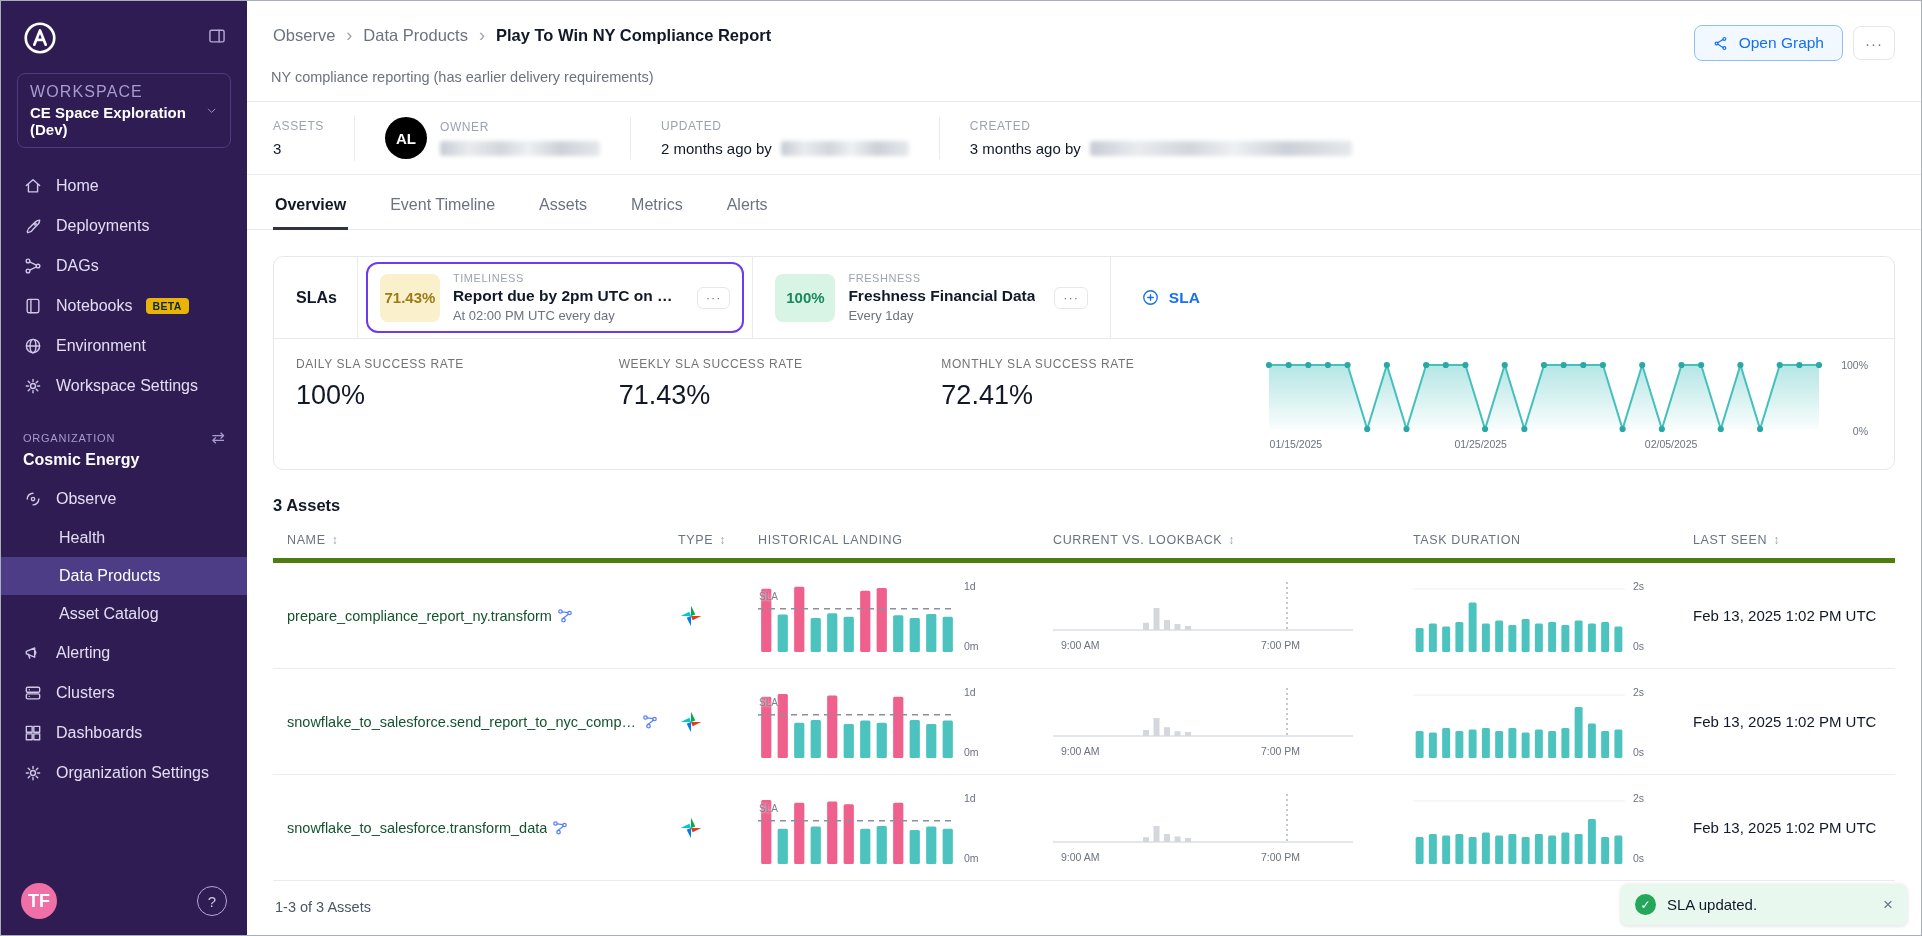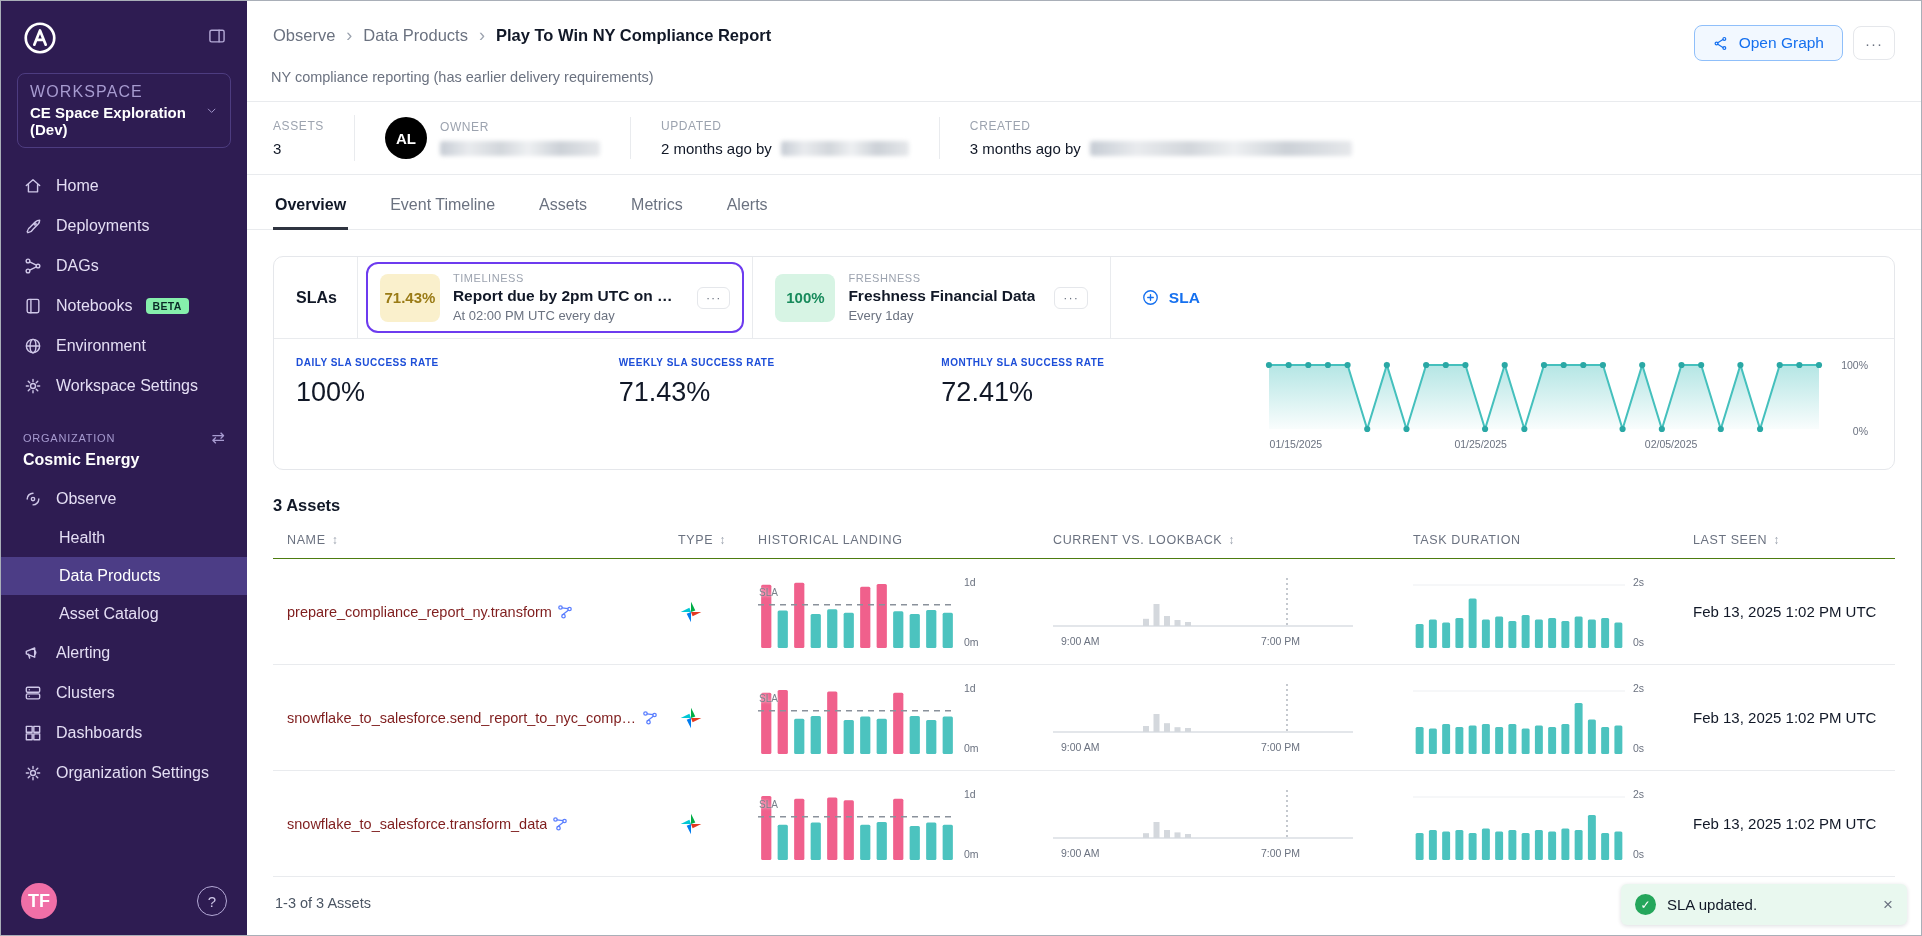--- a/index.html
+++ b/index.html
@@ -15,21 +15,21 @@
   .side-top { display:flex; justify-content:space-between; align-items:center; padding:2px 20px 16px; }
   .logo { width:38px; height:38px; }
   .collapse-btn { color:#B4A9D6; cursor:pointer; }
   .ws-box { margin:0 16px 18px; border:1px solid #4D3C80; border-radius:8px; padding:9px 12px; display:flex; align-items:center; justify-content:space-between; cursor:pointer; }
   .ws-label { font-size:16px; letter-spacing:.07em; color:#A79BD0; }
   .ws-name { font-size:15px; font-weight:700; color:#fff; margin-top:3px; }
   .nav-item { display:flex; align-items:center; gap:13px; padding:10px 22px; font-size:16px; color:#E4DEF4; cursor:pointer; white-space:nowrap; }
   .nav-item .nicon { width:20px; height:20px; color:#CFC7E8; flex:none; }
   .nav-item.selected { background:#4C3D86; color:#fff; }
   .nav-sub { padding-left:58px; }
-  .beta-badge { background:#86efac; color:#0B2B28; font-size:10.5px; font-weight:700; padding:2px 7px; border-radius:4px; letter-spacing:.03em; }
+  .beta-badge { background:#eab308; color:#0B2B28; font-size:10.5px; font-weight:700; padding:2px 7px; border-radius:4px; letter-spacing:.03em; }
   .org-head { display:flex; justify-content:space-between; align-items:center; padding:22px 22px 4px; }
   .org-label { font-size:11px; letter-spacing:.07em; color:#A79BD0; }
   .org-swap { color:#A79BD0; font-size:16px; cursor:pointer; }
   .org-name { padding:0 22px 10px; font-size:16px; font-weight:700; color:#fff; }
   .side-bottom { margin-top:auto; display:flex; justify-content:space-between; align-items:center; padding:12px 20px 2px; }
   .avatar-tf { width:36px; height:36px; border-radius:50%; background:#F06FA7; color:#fff; font-size:18px; font-weight:700; display:flex; align-items:center; justify-content:center; cursor:pointer; }
   .help-btn { width:30px; height:30px; border-radius:50%; border:1.6px solid #B4A9D6; color:#CFC7E8; font-size:15px; display:flex; align-items:center; justify-content:center; cursor:pointer; }
 
   
   .main { flex:1; position:relative; background:#fff; overflow:hidden; }
@@ -74,37 +74,37 @@
   .badge-green { background:#D7F4E4; color:#178A5B; }
   .sla-card-text { min-width:0; }
   .sla-kind { font-size:11px; letter-spacing:.05em; color:#9CA3AF; margin-bottom:3px; }
   .sla-name { font-size:15.5px; font-weight:600; color:#111827; max-width:225px; overflow:hidden; text-overflow:ellipsis; white-space:nowrap; }
   .sla-sub { font-size:13px; color:#6B7280; margin-top:3px; white-space:nowrap; }
   .card-more { border:1px solid #E5E7EB; border-radius:6px; padding:3px 8px; color:#6B7280; font-size:12.5px; cursor:pointer; margin-left:6px; letter-spacing:1px; }
   .add-sla { display:flex; align-items:center; gap:9px; color:#1570EF; font-size:15.5px; font-weight:600; cursor:pointer; }
 
   .sla-body { display:flex; align-items:flex-start; padding:18px 26px 16px 22px; }
   .rate { width:325px; }
-  .rate-label { font-size:10px; letter-spacing:.05em; color:#1d4ed8;font-weight:bold; }
+  .rate-label { font-size:12px; letter-spacing:.05em; color:#737373; }
   .rate-value { font-size:27px; font-weight:500; color:#111827; margin-top:9px; }
   .sla-chart { margin-left:auto; position:relative; width:606px; padding-right:44px; }
   .sla-plot { width:560px; height:78px; position:relative; }
   .sla-xlabels { position:relative; width:560px; height:15px; margin-top:3px; }
   .sla-xlabels span { position:absolute; font-size:10.5px; color:#6B7280; white-space:nowrap; }
   .sla-ylab { position:absolute; right:0; font-size:10.5px; color:#6B7280; }
   .sla-ylab.top { top:2px; } .sla-ylab.bottom { bottom:16px; }
 
   
   .assets-section { margin:26px 26px 0; }
   .assets-heading { font-size:16.5px; font-weight:700; }
-  .t-head { display:grid; grid-template-columns:405px 80px 295px 360px 280px 1fr; padding:18px 0 11px; border-bottom:1px solid #4d7c0f; color:#6B7280; font-size:12.5px; letter-spacing:.05em; }
+  .t-head { display:grid; grid-template-columns:405px 80px 295px 360px 280px 1fr; padding:18px 0 11px; border-bottom:5px solid #4d7c0f; color:#6B7280; font-size:12.5px; letter-spacing:.05em; }
   .th { display:flex; align-items:center; gap:6px; white-space:nowrap; }
   .sort { color:#9CA3AF; font-size:12px; }
   .t-row { display:grid; grid-template-columns:405px 80px 295px 360px 280px 1fr; align-items:center; padding:13px 0; border-bottom:1px solid #E9EBEE; min-height:106px; }
-  .asset-link { display:flex; align-items:center; gap:4px; color:#7f1d1d; font-size:14.5px; text-decoration:none; cursor:pointer; padding-left:14px; }
+  .asset-link { display:flex; align-items:center; gap:4px; color:#14532d; font-size:14.5px; text-decoration:none; cursor:pointer; padding-left:14px; }
   .asset-link .link-text { overflow:hidden; text-overflow:ellipsis; white-space:nowrap; max-width:350px; }
   .lineage-icon { width:18px; height:18px; color:#5B7FFF; flex:none; }
   .type-cell { display:flex; align-items:center; }
   .hist-wrap, .task-wrap { display:flex; gap:8px; align-items:flex-start; }
   .plot-hist { width:198px; height:72px; position:relative; }
   .sla-line-label { position:absolute; left:1px; font-size:10px; color:#7A828C; text-shadow:0 0 3px #fff; }
   .mini-axis { height:72px; display:flex; flex-direction:column; justify-content:space-between; font-size:10.5px; color:#6B7280; }
   .cur-wrap { width:302px; }
   .plot-lookback { width:300px; height:58px; }
   .cur-times { position:relative; width:300px; height:14px; font-size:10.5px; color:#6B7280; margin-top:3px; }

